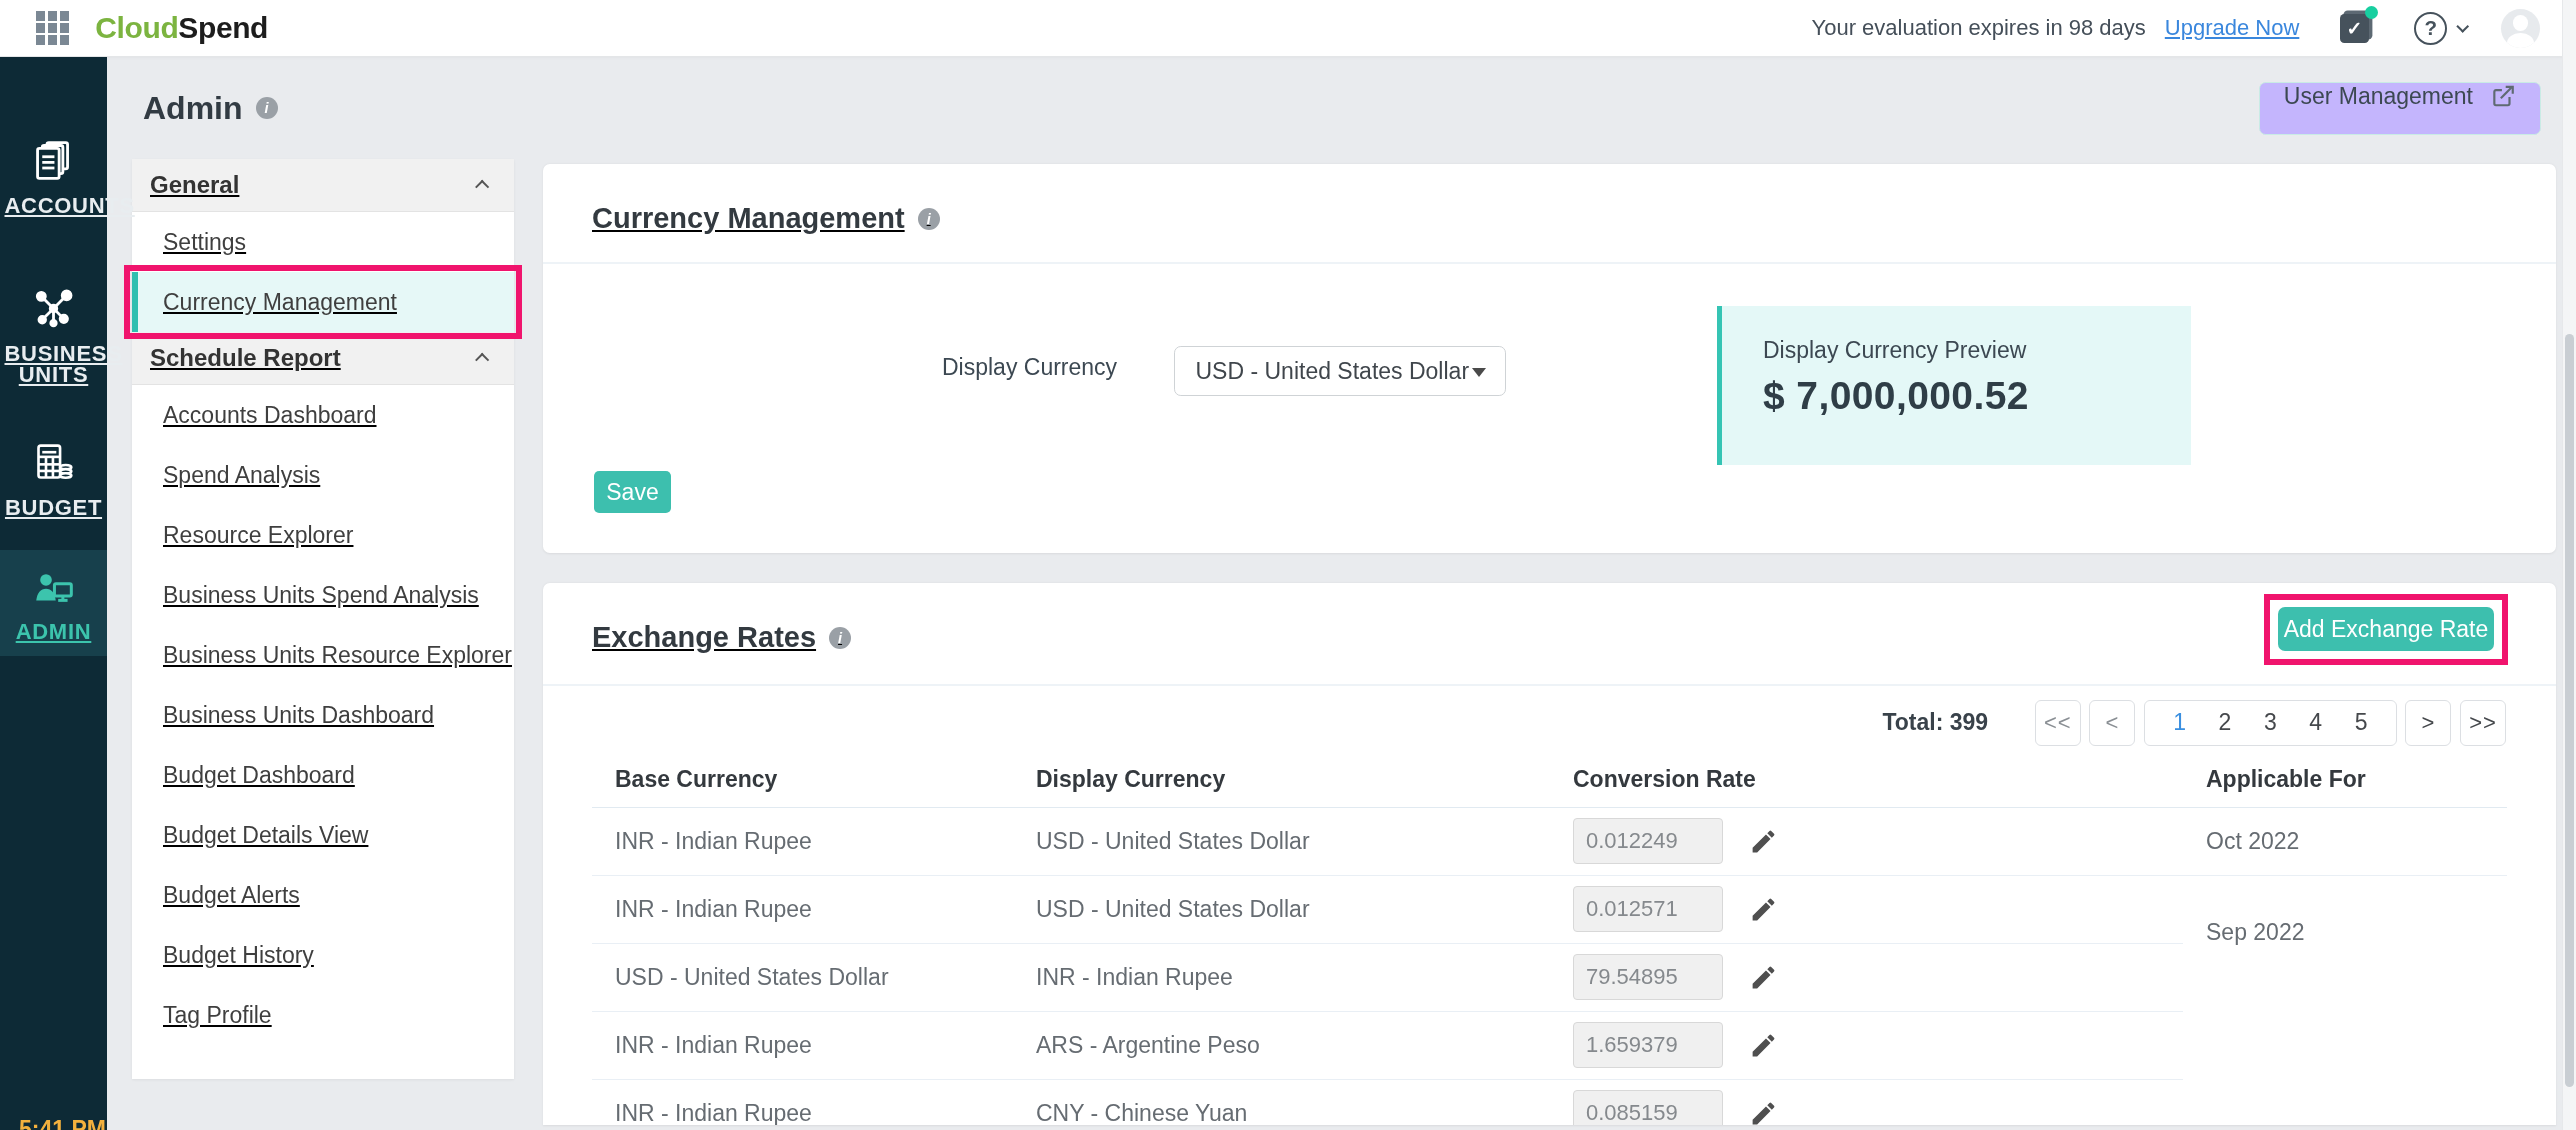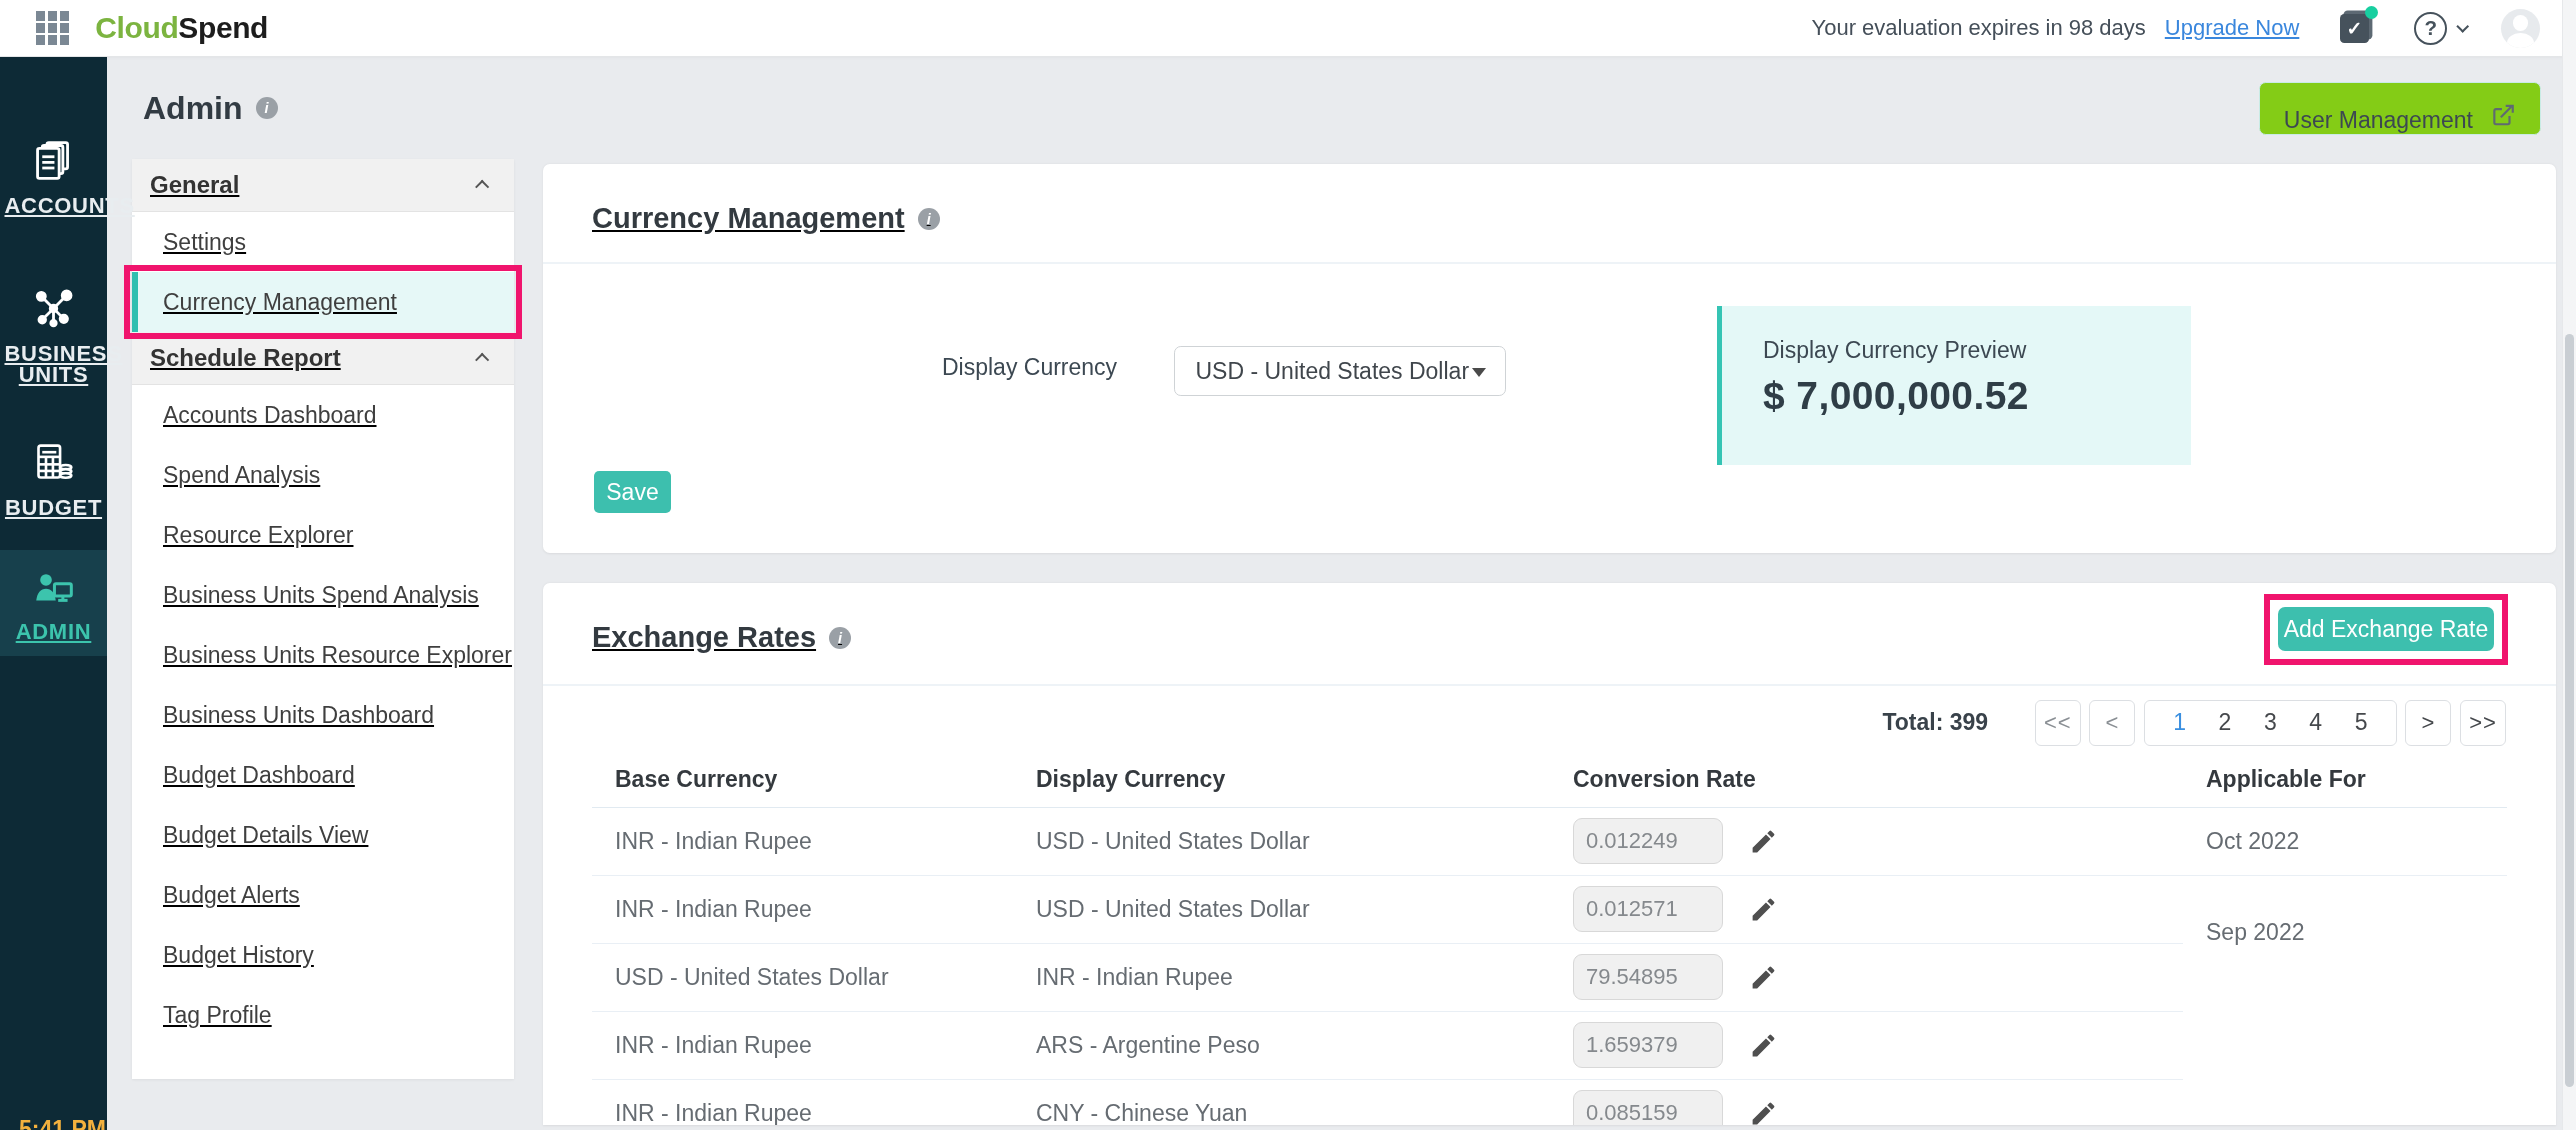--- a/index.html
+++ b/index.html
@@ -51,22 +51,22 @@
 
   
   .content { flex:1; padding-left:25px; display:flex; flex-direction:column; }
   .page-head { height:102px; display:flex; align-items:center; justify-content:space-between;
                padding-left:11px; padding-right:35px; }
   .page-title-wrap { display:flex; align-items:center; }
   .page-title { font-size:32px; font-weight:600; color:#323b43; }
   .info-icon { width:22px; height:22px; border-radius:50%; background:#9aa0a6; color:#fff;
                display:inline-flex; align-items:center; justify-content:center;
                font-size:14.5px; font-weight:700; font-style:italic; margin-left:13px; }
-  .um-btn { height:53px; padding:0 24px; background:#84cc16; border:1.7px solid #c9ebe5; border-radius:6.8px;
-            display:flex; align-items:flex-end; font-size:23px; color:#3c4852; cursor:pointer; }
+  .um-btn { height:53px; padding:0 24px; background:#c4b5fd; border:1.7px solid #c9ebe5; border-radius:6.8px;
+            display:flex; align-items:flex-start; font-size:23px; color:#3c4852; cursor:pointer; }
   .um-btn svg { margin-left:17px; }
 
   .body-row { display:flex; align-items:flex-start; flex:1;text-decoration:underline; }
 
   
   .sub-sidebar { width:382px; flex:none; background:#fff; box-shadow:0 0.9px 2.6px rgba(0,0,0,.06); padding-bottom:34px; }
   .sec-head { height:53px; background:#f1f1f1; border-bottom:0.9px solid #e3e3e3; display:flex; align-items:center;
               justify-content:space-between; padding:0 27px 0 18px; cursor:pointer; }
   .sec-head .t { font-size:24px; font-weight:600; color:#333; }
   .chev-up { width:10.3px; height:10.3px; border-left:2.6px solid #555; border-top:2.6px solid #555; transform:rotate(45deg); margin-top:5.1px; }
@@ -122,21 +122,21 @@
   .pg-num.active { color:#3a8fe0; }
 
   .ex-table { position:absolute; left:49px; top:169px; width:1915px; border-collapse:collapse; table-layout:fixed; }
   .ex-table col.c1 { width:421px; } .ex-table col.c2 { width:537px; }
   .ex-table col.c3 { width:633px; } .ex-table col.c4 { width:324px; }
   .ex-table th { height:55px; text-align:left; padding-left:23px; font-size:23px; font-weight:600; color:#34393e;
                  border-bottom:1.7px solid #e1eaf1; }
   .ex-table td { height:68px; padding-left:23px; font-size:23px; color:#666c72; }
   .ex-table td.b { border-bottom:1.7px solid #e9eff5; }
   .rate-wrap { display:flex; align-items:center; }
-  .rate-box { width:150px; height:46px; background:#f0f0f0; border:1.7px solid #d8d8d8; border-radius:9px;
+  .rate-box { width:150px; height:46px; background:#f0f0f0; border:1.7px solid #d8d8d8; border-radius:4px;
               display:flex; align-items:center; padding-left:12px; font-size:22px; color:#85898d; }
   .pencil { margin-left:26px; cursor:pointer; display:flex; }
   .td-applicable-merged { vertical-align:top; padding-top:43px; }
 
   
   .page-scrollbar { position:absolute; right:0; top:0; width:14.5px; height:1131px; background:#f4f5f6;
                     border-left:0.9px solid #e6e8ea; z-index:60; }
   .page-scrollbar .thumb { position:absolute; left:2.6px; width:9.4px; top:334px; height:753px;
                            background:#c9ced3; border-radius:5.1px; }
 </style>

